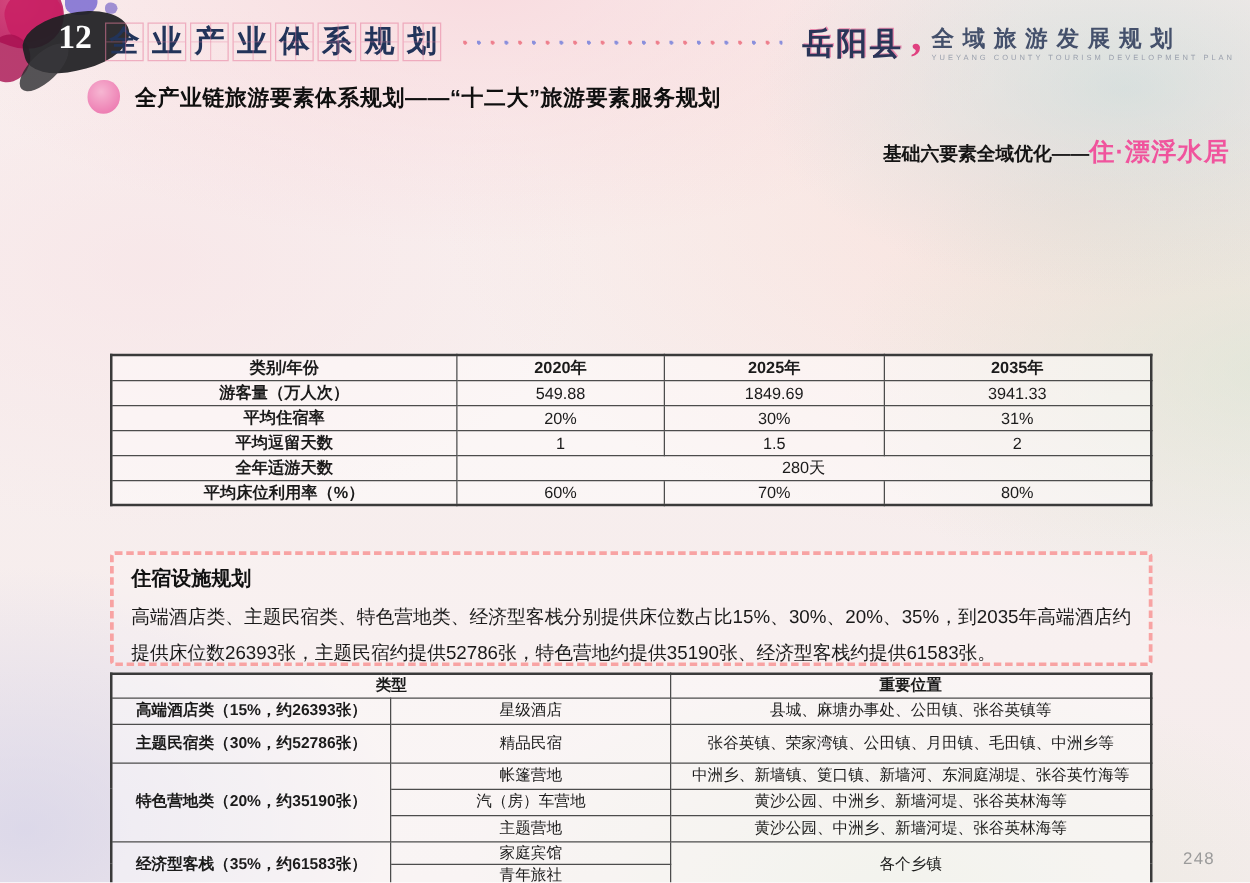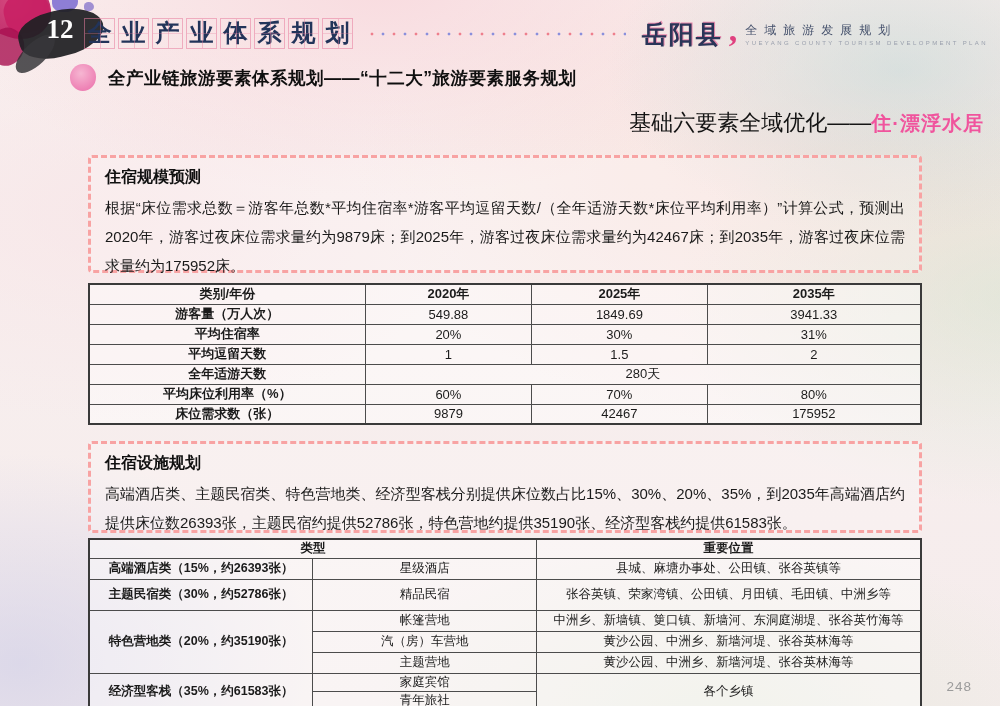--- a/index.html
+++ b/index.html
@@ -41,30 +41,30 @@
   .dots { flex:1; height:8px; margin:4px 16px 0 16px;
       background-image:
         radial-gradient(circle 2.3px at 3px 3px, #ee7f8d 65%, transparent 70%),
         radial-gradient(circle 2.3px at 3px 3px, #8a8fdc 65%, transparent 70%);
       background-size:22px 8px,22px 8px; background-position:0 0,11px 0; background-repeat:repeat-x; }
   .logo { display:flex; align-items:center; gap:6px; margin-top:2px; }
   .logo-county { font-family:"Liberation Serif","DejaVu Serif",serif; font-weight:900; font-size:25px; letter-spacing:2px;
       color:#2a3558; text-shadow:1px -1px 0 rgba(224,64,127,.55); }
   .logo-comma { color:#e0407f; font-size:34px; font-weight:900; line-height:20px; margin:0 2px 8px 0; font-family:"Liberation Serif",serif; }
   .logo-right { display:flex; flex-direction:column; gap:1px; }
-  .logo-plan { font-family:"Liberation Serif","DejaVu Serif",serif; font-weight:normal; font-size:12px; letter-spacing:7px; color:#44506b; white-space:nowrap; }
+  .logo-plan { font-family:"Liberation Serif","DejaVu Serif",serif; font-weight:bold; font-size:18px; letter-spacing:7px; color:#44506b; white-space:nowrap; }
   .logo-plan-en { font-size:6px; letter-spacing:2.4px; color:#9aa0ad; white-space:nowrap; }
   
   .subtitle-row { position:absolute; left:70px; top:64px; display:flex; align-items:center; gap:12px; }
   .pink-dot { width:26px; height:27px; border-radius:50% 48% 52% 50%;
       background:radial-gradient(circle at 42% 35%, #f6b6d2, #ee82b5 70%, #e873ab); }
   .subtitle-text { font-weight:bold; font-size:17.5px; color:#0f0f0f; letter-spacing:.5px; }
   
   .optimize-line { position:absolute; right:16px; top:108px; display:flex; align-items:baseline; }
-  .optimize-prefix { font-weight:normal; font-size:22px; color:#141414; }
+  .optimize-prefix { font-weight:bold; font-size:15px; color:#141414; }
   .optimize-highlight { font-weight:900; font-size:20px; color:#f0549d; letter-spacing:1px; }
   
   .dashed-box { position:absolute; left:88px; width:834px; border:3px dashed #f8a3a3; border-radius:4px;
       padding:9px 14px 6px 14px; background:rgba(255,252,252,.25); }
   .box1 { top:155px; height:118px; }
   .box2 { top:441px; height:92px; }
   .box-title { font-weight:bold; font-size:16px; color:#111; margin-bottom:5px; }
   .box-body { font-size:15px; color:#1a1a1a; line-height:29px; text-align:justify; }
   
   table { position:absolute; left:88px; width:834px; border-collapse:collapse; table-layout:fixed;
@@ -123,24 +123,20 @@
   <div class="subtitle-row">
     <div class="pink-dot"></div>
     <div class="subtitle-text">全产业链旅游要素体系规划——“十二大”旅游要素服务规划</div>
   </div>
 
   <div class="optimize-line">
     <span class="optimize-prefix">基础六要素全域优化——</span>
     <span class="optimize-highlight">住·漂浮水居</span>
   </div>
 
-  <div class="dashed-box box1">
-    <div class="box-title">住宿规模预测</div>
-    <div class="box-body">根据“床位需求总数＝游客年总数*平均住宿率*游客平均逗留天数/（全年适游天数*床位平均利用率）”计算公式，预测出2020年，游客过夜床位需求量约为9879床；到2025年，游客过夜床位需求量约为42467床；到2035年，游客过夜床位需求量约为175952床。</div>
-  </div>
 
   <table class="t1">
     <tbody>
         <tr>
       <td class="hdr" style="width:33.2%">类别/年份</td>
       <td class="hdr" style="width:20%">2020年</td>
       <td class="hdr" style="width:21.1%">2025年</td>
       <td class="hdr" style="width:25.7%">2035年</td>
     </tr>
     <tr>
@@ -164,26 +160,20 @@
     <tr>
       <td class="lbl">全年适游天数</td>
       <td colspan="3">280天</td>
     </tr>
     <tr>
       <td class="lbl">平均床位利用率（%）</td>
       <td>60%</td>
       <td>70%</td>
       <td>80%</td>
     </tr>
-    <tr>
-      <td class="lbl">床位需求数（张）</td>
-      <td>9879</td>
-      <td>42467</td>
-      <td>175952</td>
-    </tr>
   </tbody>
     </table>
 
   <div class="dashed-box box2">
     <div class="box-title">住宿设施规划</div>
     <div class="box-body">高端酒店类、主题民宿类、特色营地类、经济型客栈分别提供床位数占比15%、30%、20%、35%，到2035年高端酒店约提供床位数26393张，主题民宿约提供52786张，特色营地约提供35190张、经济型客栈约提供61583张。</div>
   </div>
 
   <table class="t2">
     <tbody>

